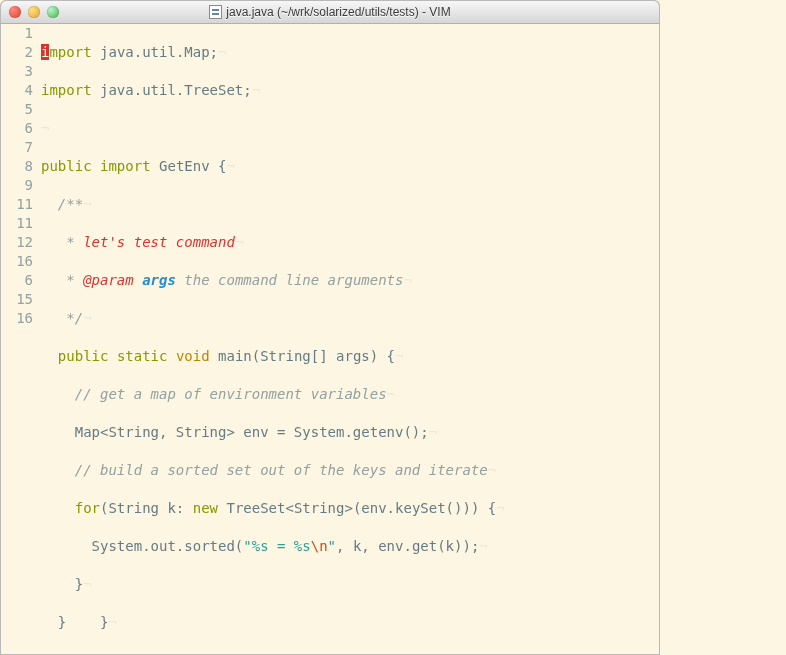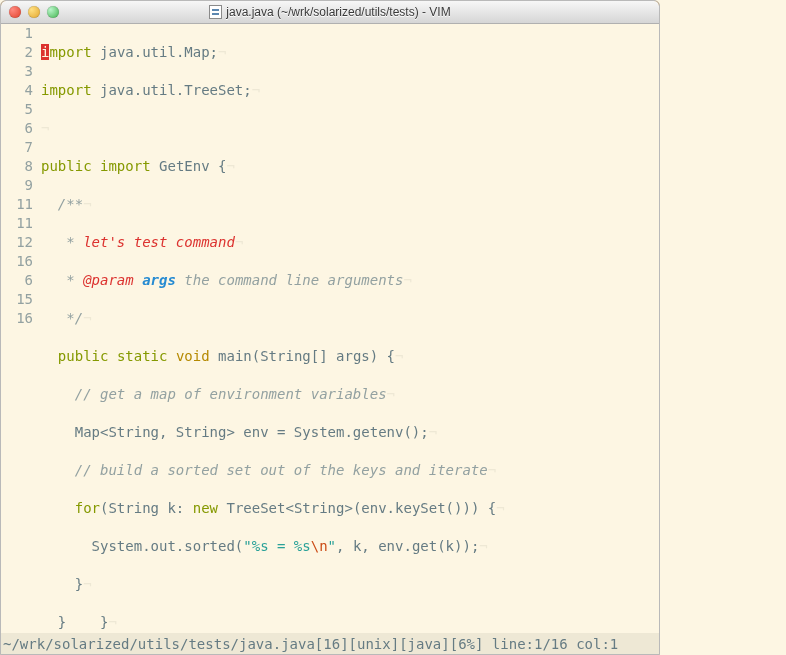--- a/index.html
+++ b/index.html
@@ -203,16 +203,13 @@
 
 
 
 
 
 
 
     </div>
   </div>
 
-  <div class="statusbar">
-    <span>~/wrk/solarized/utils/tests/java.java[16][unix][java][6%] line:1/16 col:1</span>
-  </div>
 </div>
 
 </body></html>

